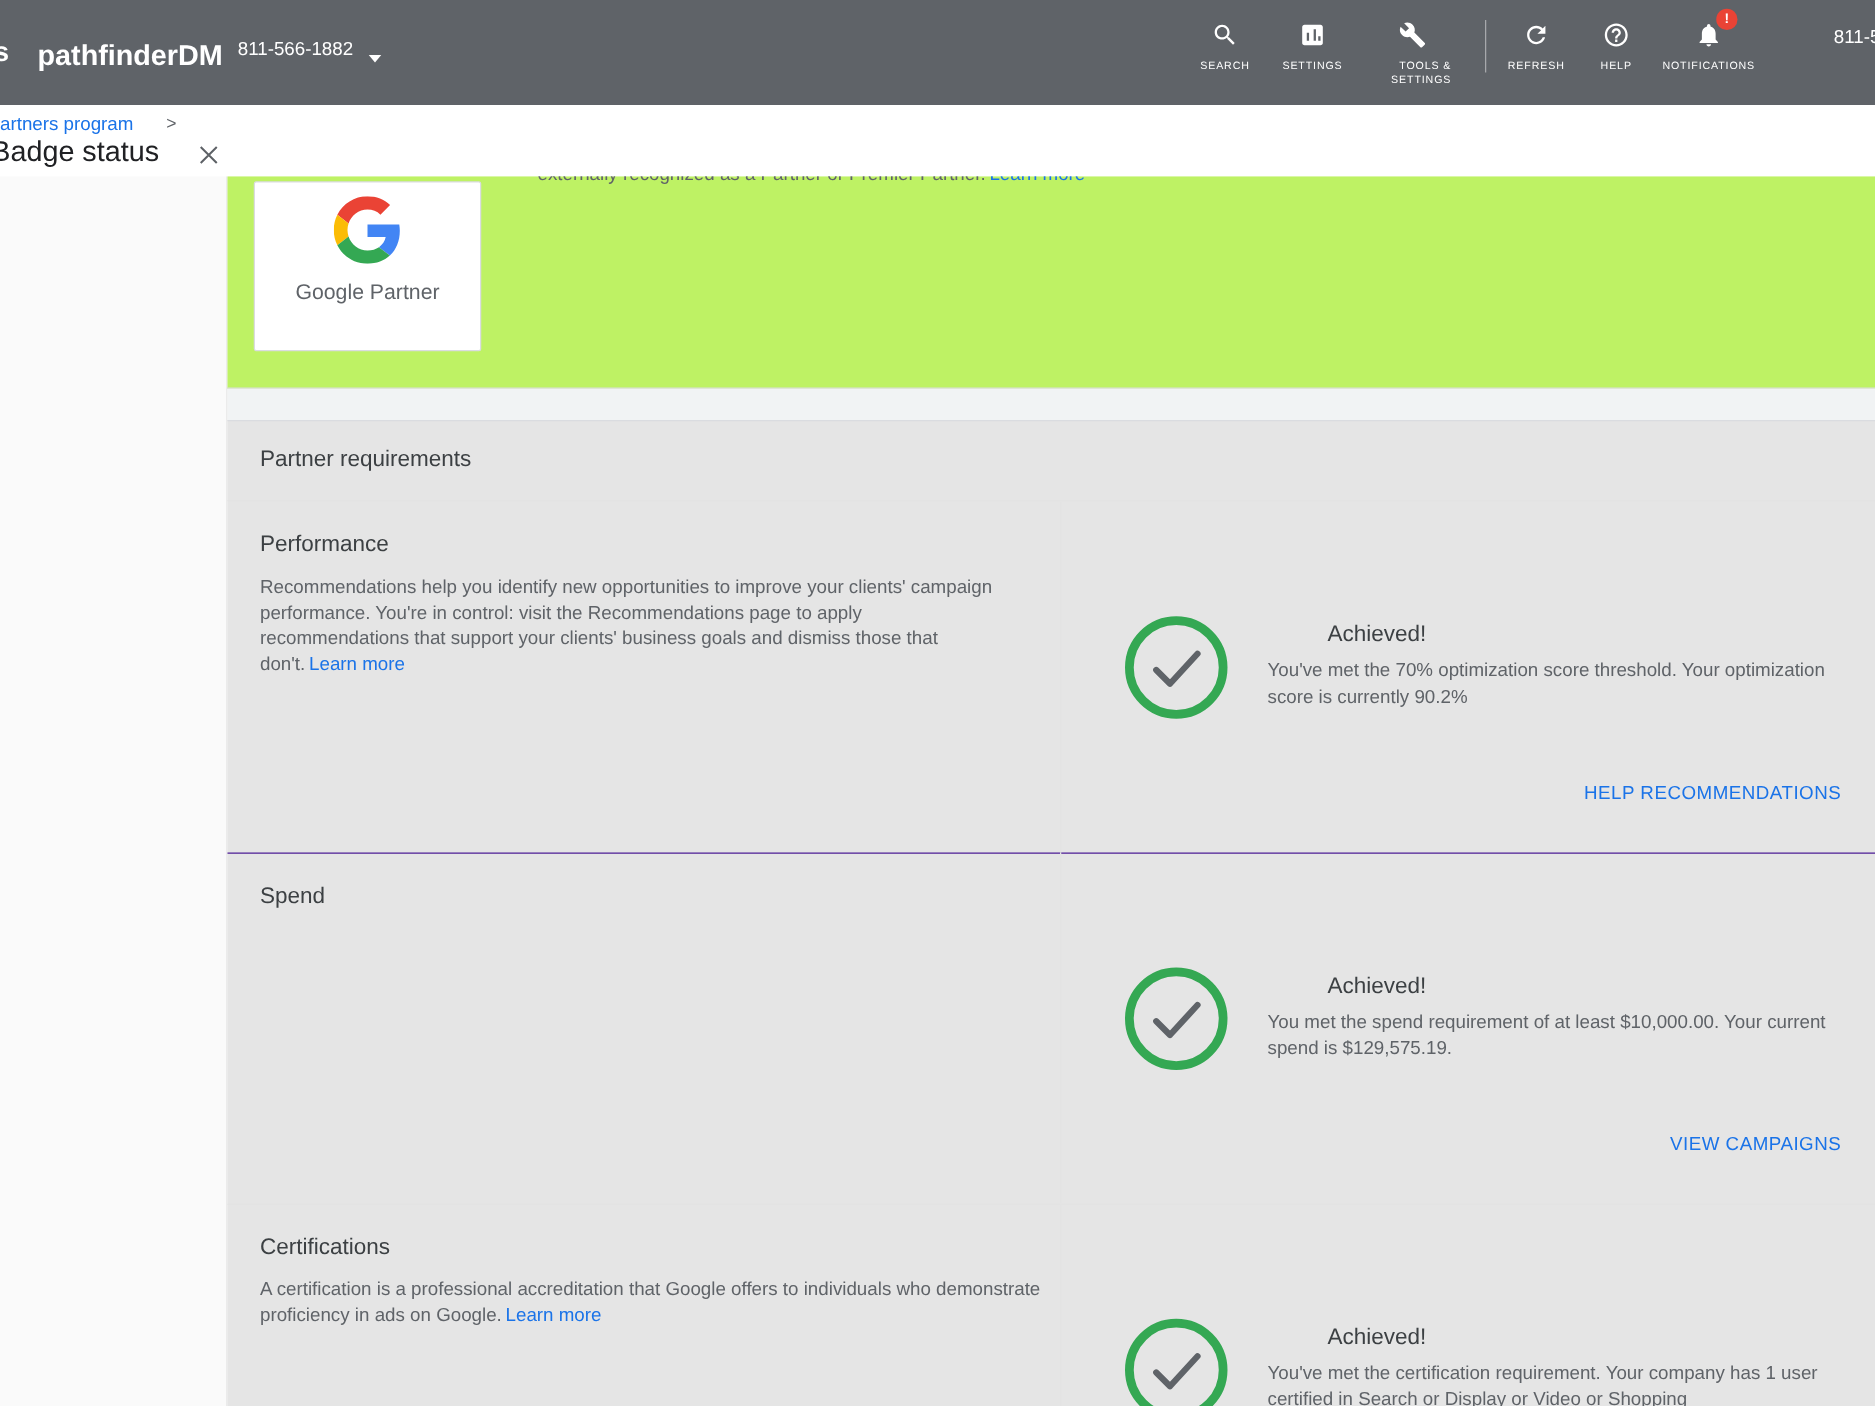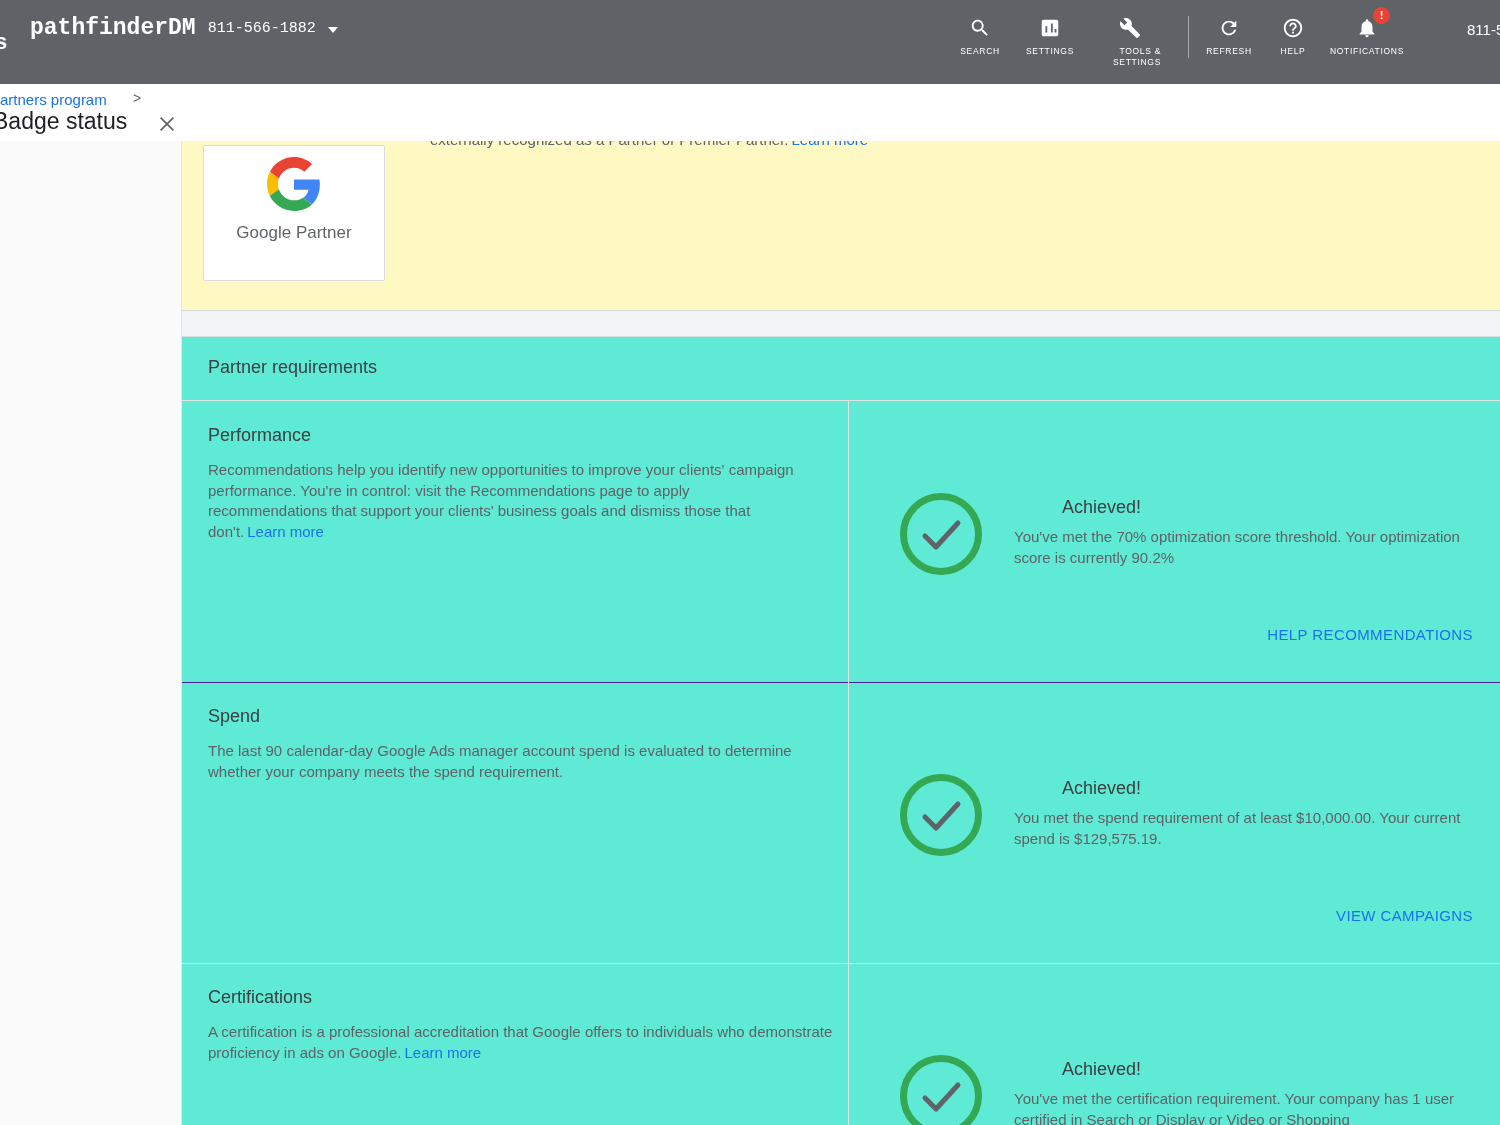--- a/index.html
+++ b/index.html
@@ -4,21 +4,21 @@
 <style>
   html,body{margin:0;padding:0;}
   body{
     width:1500px;height:1125px;position:relative;overflow:hidden;
     background:#fff;font-family:"Liberation Sans","DejaVu Sans",sans-serif;
     -webkit-font-smoothing:antialiased;
   }
   
   .topbar{position:absolute;left:0;top:0;width:1500px;height:84px;background:#5f6368;z-index:40;}
   .frag-left{position:absolute;left:-5px;top:29px;font-size:22px;font-weight:bold;color:#fff;}
-  .account{position:absolute;left:30px;top:15px;display:flex;align-items:center;gap:12px;cursor:pointer;font-family:Liberation Mono, monospace;}
+  .account{position:absolute;left:30px;top:31px;display:flex;align-items:flex-start;gap:12px;cursor:pointer;}
   .acct-name{font-size:23px;font-weight:bold;color:#fff;}
   .acct-id{font-size:15px;color:#fff;}
   .caret{width:0;height:0;border-left:5px solid transparent;border-right:5px solid transparent;border-top:6px solid #fff;align-self:center;margin-top:4px;}
   .tb-item{position:absolute;top:0;height:84px;text-align:center;cursor:pointer;color:#fff;}
   #tb-search{left:945px;width:70px;}
   #tb-reports{left:1015px;width:70px;}
   #tb-tools{left:1085px;width:90px;}
   #tb-refresh{left:1193px;width:72px;}
   #tb-help{left:1265px;width:56px;}
   #tb-notif{left:1327px;width:80px;}
@@ -31,28 +31,28 @@
   
   .page-header{position:absolute;left:0;top:84px;width:1500px;height:57px;background:#fff;z-index:30;}
   .breadcrumb{position:absolute;left:-10px;top:7px;font-size:15px;color:#1a73e8;cursor:pointer;white-space:nowrap;}
   .crumb-sep{position:absolute;left:133px;top:6px;font-size:14px;color:#5f6368;}
   .page-title{position:absolute;left:-7px;top:24px;font-size:23px;color:#202124;white-space:nowrap;}
   .close-btn{position:absolute;left:156px;top:29px;width:22px;height:22px;cursor:pointer;}
   .close-btn svg{width:22px;height:22px;stroke:#5f6368;stroke-width:1.8;}
   
   .rail{position:absolute;left:0;top:141px;width:181px;height:984px;background:#fafafa;border-right:1px solid #e6e6e6;}
   
-  .badge-card{position:absolute;left:182px;top:141px;width:1318px;height:169px;background:#fef9c3;border-bottom:1px solid #dadce0;}
+  .badge-card{position:absolute;left:182px;top:141px;width:1318px;height:169px;background:#bef264;border-bottom:1px solid #dadce0;}
   .clip-text{position:absolute;left:248px;top:-10px;font-size:15px;color:#5f6368;white-space:nowrap;}
   .badge-box{position:absolute;left:21px;top:4px;width:180px;height:134px;background:#fff;border:1px solid #dadce0;border-radius:2px;text-align:center;}
   .badge-box svg{margin-top:11px;width:54px;height:54px;}
   .badge-label{margin-top:8px;font-size:17px;color:#5f6368;}
   .gap{position:absolute;left:182px;top:311px;width:1318px;height:25px;background:#f1f3f4;}
   
-  .req-card{position:absolute;left:182px;top:336px;width:1318px;height:789px;background:#5eead4;border-top:1px solid #dadce0;}
+  .req-card{position:absolute;left:182px;top:336px;width:1318px;height:789px;background:#e5e5e5;border-top:1px solid #dadce0;}
   .req-title{position:absolute;left:26px;top:20px;font-size:18px;color:#3c4043;}
   .hline{position:absolute;left:0;top:63px;width:100%;height:1px;background:#e3e3e3;}
   .sec{position:absolute;left:0;width:100%;}
   #sec0{top:64px;height:281px;border-bottom:1px solid #4c1d95;}
   #sec1{top:345px;height:281px;border-bottom:1px solid #e3e3e3;}
   #sec2{top:626px;height:499px;}
   .sec-name{position:absolute;left:26px;top:24px;font-size:18px;color:#3c4043;}
   .desc{position:absolute;left:26px;top:59px;font-size:15px;line-height:20.5px;color:#5f6368;}
   #sec0 .desc,#sec1 .desc{width:600px;}
   #sec2 .desc{width:640px;}
@@ -156,23 +156,20 @@
       <circle cx="42" cy="42" r="37.5" fill="none" stroke="#34a853" stroke-width="7"></circle>
       <path d="M26 44 L37 55 L59 31" fill="none" stroke="#5f6368" stroke-width="5" stroke-linecap="round" stroke-linejoin="round"></path>
     </svg>
     <div class="status">Achieved!</div>
     <div class="detail">You've met the 70% optimization score threshold. Your optimization score is currently 90.2%</div>
     <a class="action">HELP RECOMMENDATIONS</a>
   </section>
 
   <section class="sec" id="sec1">
     <div class="sec-name">Spend</div>
-    <div class="desc">
-      <span>The last 90 calendar-day Google Ads manager account spend is evaluated to determine whether your company meets the spend requirement.</span>
-    </div>
     <div class="vline"></div>
     <svg class="check" viewBox="0 0 84 84">
       <circle cx="42" cy="42" r="37.5" fill="none" stroke="#34a853" stroke-width="7"></circle>
       <path d="M26 44 L37 55 L59 31" fill="none" stroke="#5f6368" stroke-width="5" stroke-linecap="round" stroke-linejoin="round"></path>
     </svg>
     <div class="status">Achieved!</div>
     <div class="detail">You met the spend requirement of at least $10,000.00. Your current spend is $129,575.19.</div>
     <a class="action">VIEW CAMPAIGNS</a>
   </section>
 

